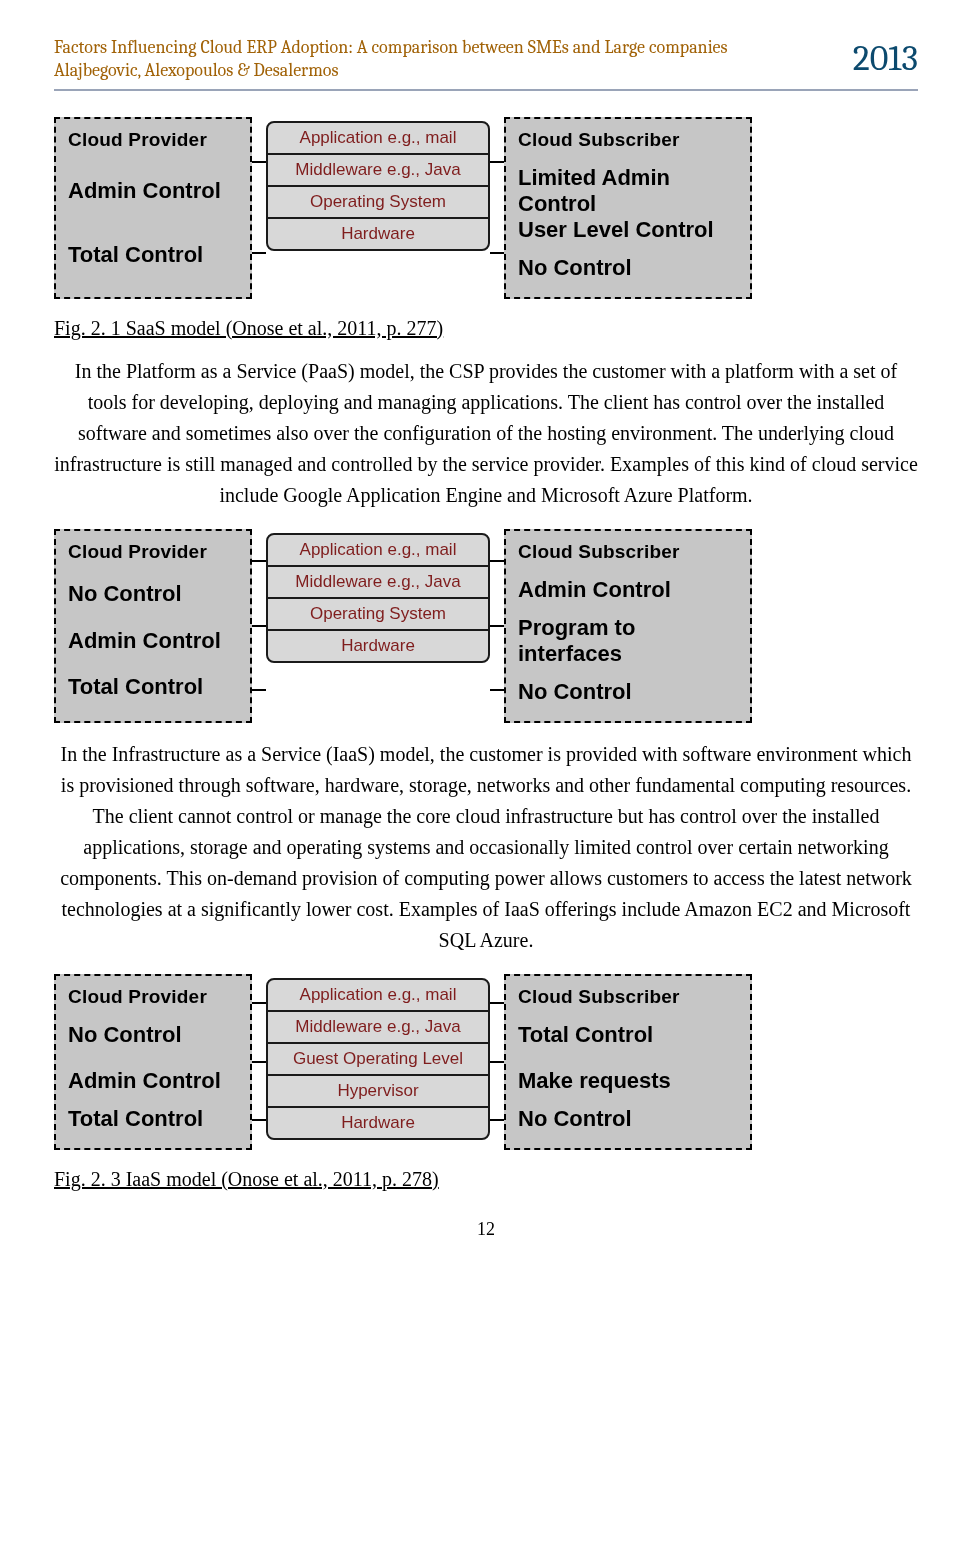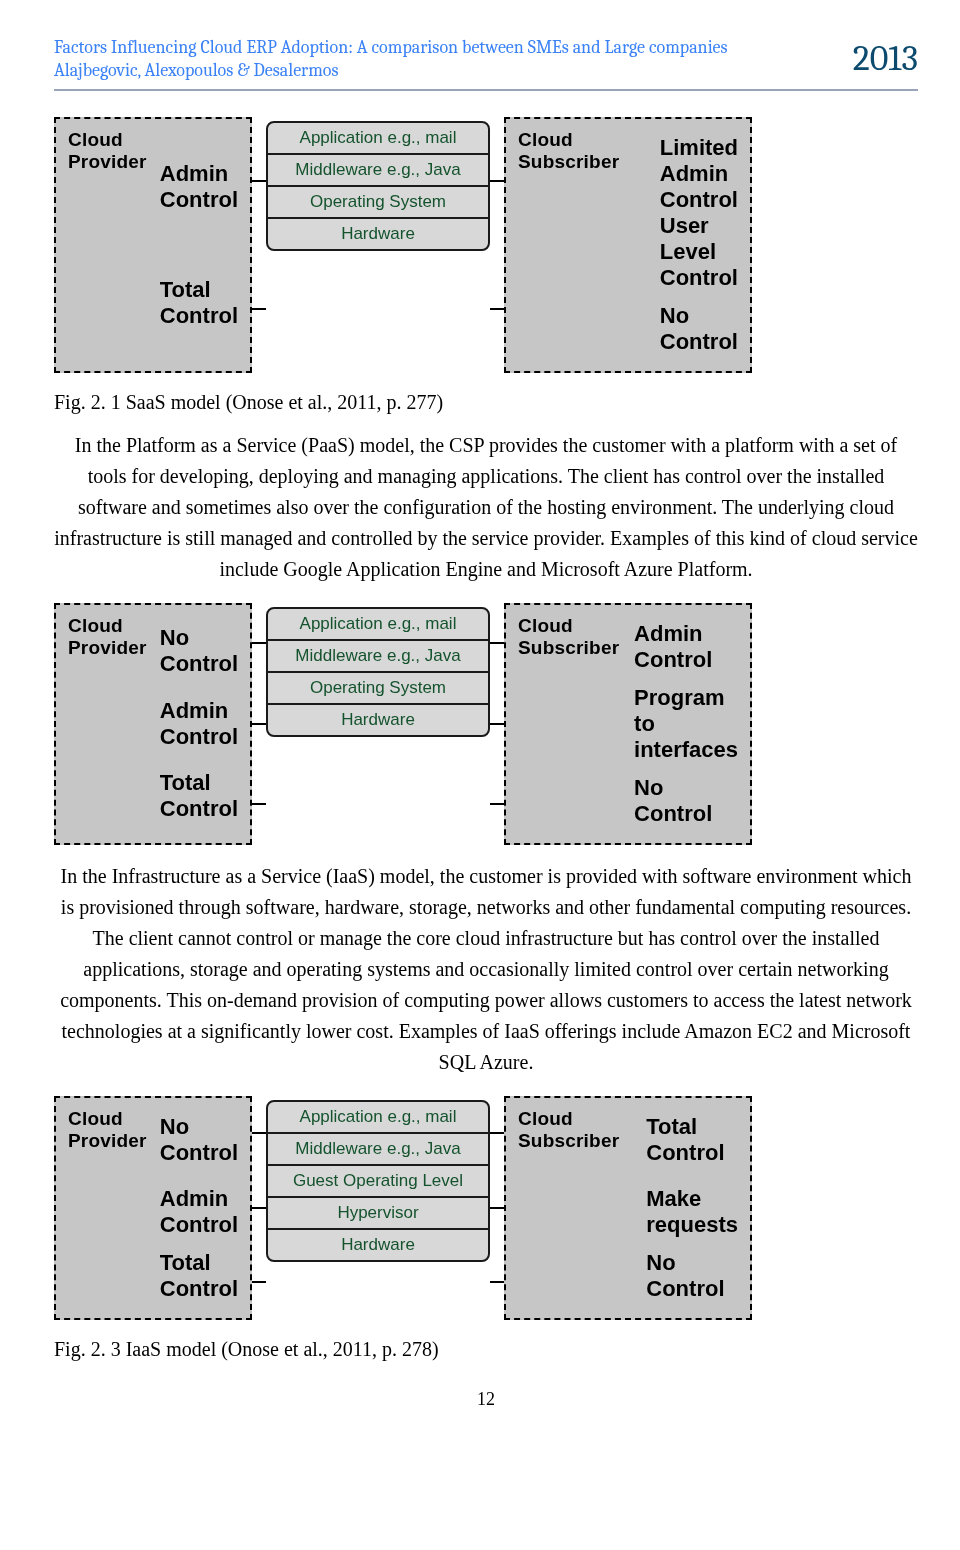--- a/index.html
+++ b/index.html
@@ -16,21 +16,21 @@
     display: flex;
     align-items: flex-start;
     gap: 12px;
     margin-bottom: 6px;
   }
   .header-title {
     flex: 1;
     font-family: Cambria, Georgia, serif;
     font-size: 18px;
     line-height: 1.3;
-    color: #3b82f6;
+    color: #a16207;
   }
   .header-year {
     font-family: Cambria, Georgia, serif;
     font-size: 36px;
     color: #0c4a6e;
     font-weight: 400;
     padding-top: 2px;
   }
   .header-rule {
     border: none;
@@ -44,21 +44,21 @@
     align-items: stretch;
     gap: 0;
     font-family: Arial, Helvetica, sans-serif;
     margin: 4px 0 16px 0;
   }
   .dbox {
     border: 2.5px dashed #000;
     background: #c6c6c6;
     padding: 10px 12px 10px 12px;
     display: flex;
-    flex-direction: row;
+    flex-direction: column;
   }
   .dbox-left { width: 198px; }
   .dbox-right { width: 248px; }
   .dbox-title {
     font-weight: 700;
     font-size: 19px;
     margin-bottom: 8px;
     letter-spacing: 0.2px;
   }
   .dlabel {
@@ -74,21 +74,21 @@
     flex-direction: column;
     align-items: center;
     padding: 4px 0;
   }
   .stack-cell {
     border: 2px solid #1a1a1a;
     background: #d8d8d8;
     padding: 5px 14px;
     font-size: 17px;
     font-weight: 400;
-    color: #14532d;
+    color: #7f1d1d;
     width: 224px;
     text-align: center;
     margin-bottom: -2px;
     white-space: nowrap;
   }
   .stack-cell:first-child {
     border-top-left-radius: 8px;
     border-top-right-radius: 8px;
   }
   .stack-cell:last-child {
@@ -111,20 +111,21 @@
     display: flex;
     flex-direction: column;
     justify-content: space-around;
     flex: 1;
   }
 
   .caption {
     font-family: Georgia, 'Times New Roman', serif;
     font-size: 20px;
     margin: 18px 0 14px 0;
+    text-decoration: underline;
   }
   .body-text {
     font-family: Georgia, 'Times New Roman', serif;
     font-size: 20px;
     line-height: 1.55;
     margin: 16px 0 18px 0;
     text-align: center;
   }
   .footer-page {
     text-align: center;

